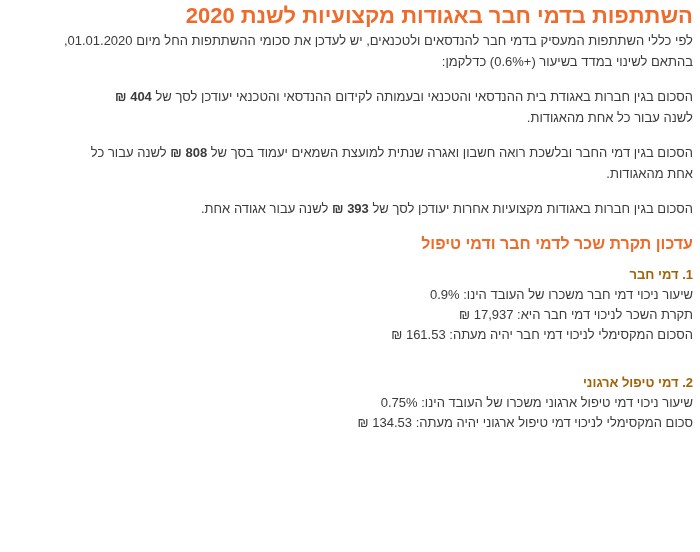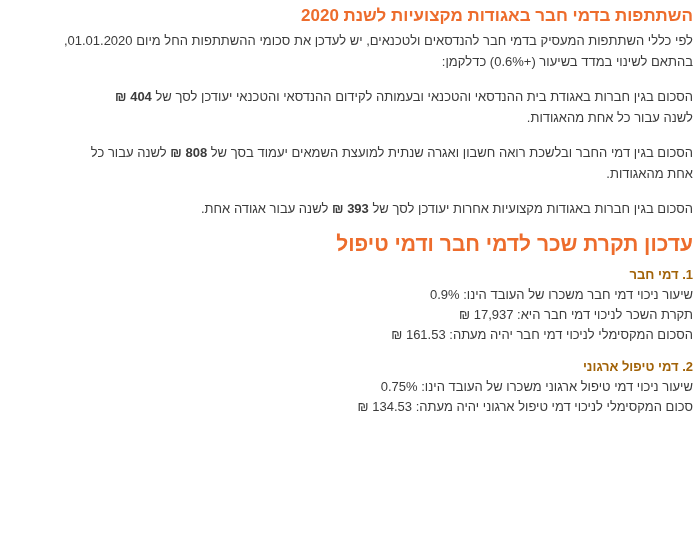--- a/index.html
+++ b/index.html
@@ -13,53 +13,53 @@
     direction: rtl;
     text-align: right;
     padding: 5px 7px 0 7px;
     box-sizing: border-box;
     width: 700px;
     font-family: "Liberation Sans", "DejaVu Sans", sans-serif;
     font-size: 13px;
     color: #3B3B3B;
   }
   .h1 {
-    font-size: 17px;
+    font-size: 22px;
     line-height: 22px;
     font-weight: bold;
     color: #ED6C2C;
     margin: 0 0 3px 0;
   }
   .subtitle {
     line-height: 21px;
     text-decoration: underline;
     margin: 0;
   }
   p.body {
     line-height: 21px;
     margin: 0 0 14px 0;
     white-space: pre-line;
   }
   .amt { font-weight: bold; }
   .h2 {
-    font-size: 21px;
+    font-size: 16px;
     line-height: 22px;
     font-weight: bold;
     color: #ED6C2C;
     margin: 12px 0 2px 0;
   }
   .subhead {
     font-weight: bold;
     color: #a16207;
     line-height: 20px;
     margin: 10px 0 0 0;
   }
   .fee-lines { margin: 0; }
   .fee-lines .fee-line { line-height: 20px; }
-  .org-block .subhead { margin-top: 12px; }
+  .org-block .subhead { margin-top: 28px; }
 </style>
 </head>
 <body>
 
 <main class="page">
 
   <h1 class="h1">השתתפות בדמי חבר באגודות מקצועיות לשנת 2020</h1>
 
 
   <p class="body">לפי כללי השתתפות המעסיק בדמי חבר להנדסאים ולטכנאים, יש לעדכן את סכומי ההשתתפות החל מיום 01.01.2020,

